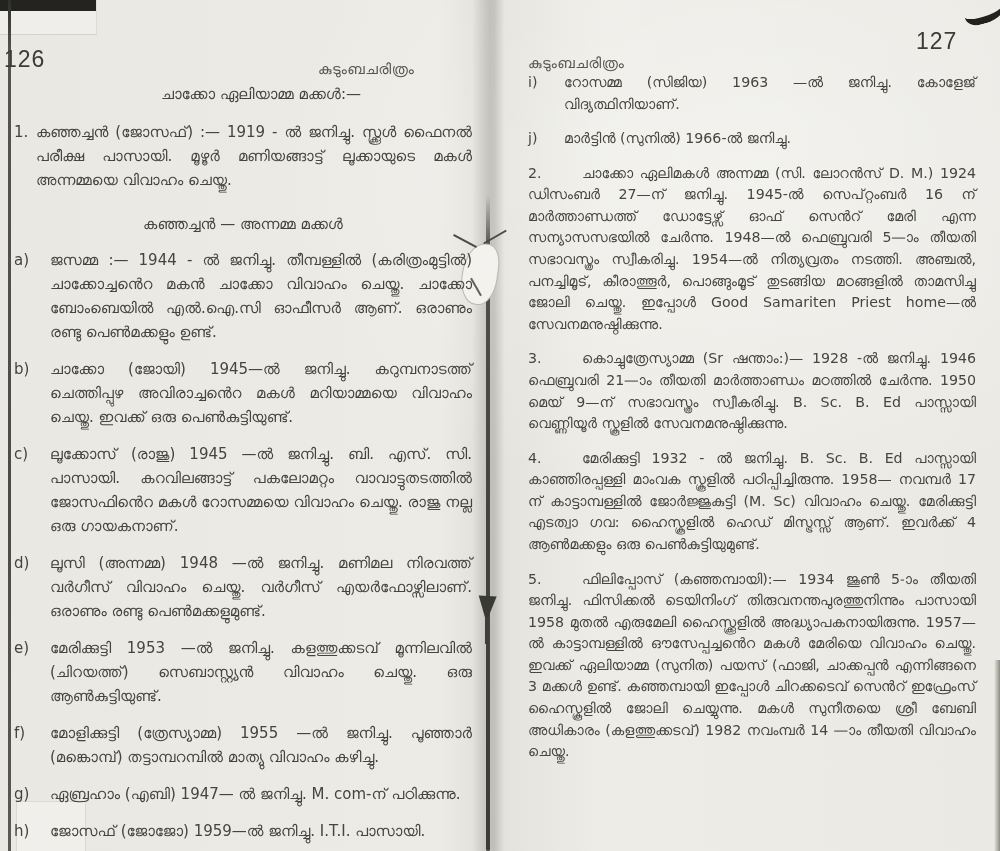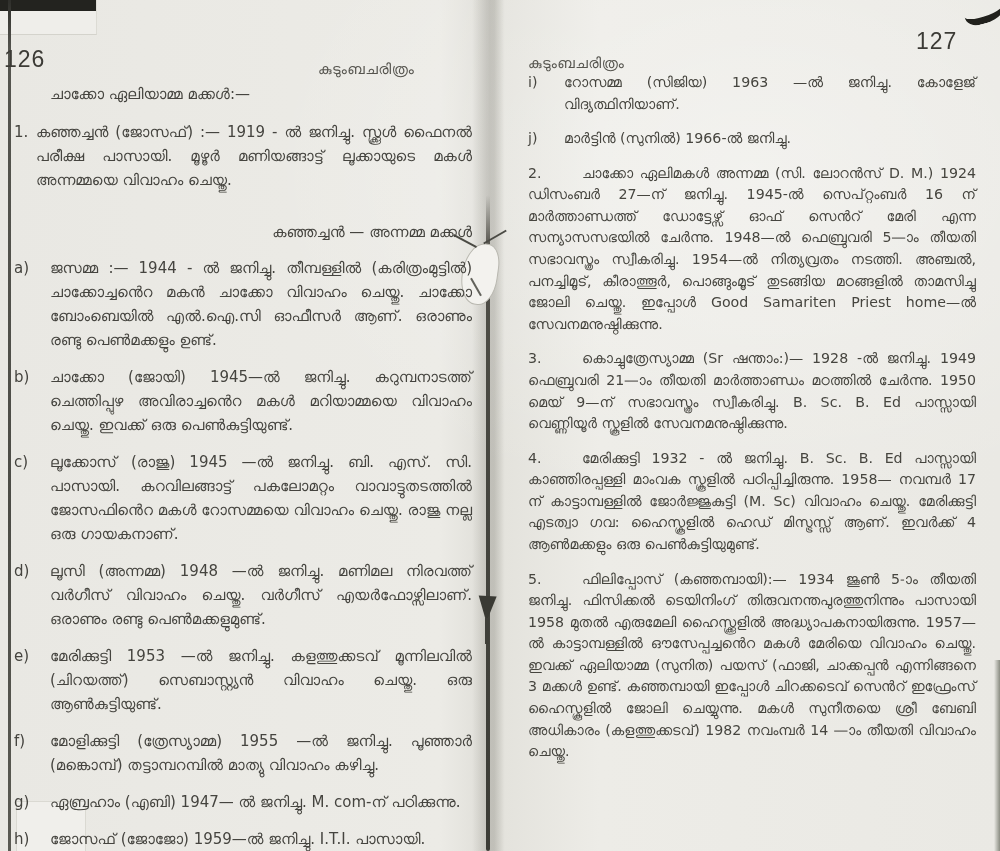--- a/index.html
+++ b/index.html
@@ -40,22 +40,22 @@
   .gutter-arrow-tail{position:absolute;left:485px;top:618px;width:4px;height:26px;background:#3f3f39;}
   .bottomleft-patch{position:absolute;left:16px;top:801px;width:68px;height:50px;
     background:#f2f1ed;border:1px solid #d8d7d0;opacity:.85;}
   .right-edge-shade{position:absolute;left:994px;top:660px;width:6px;height:191px;
     background:linear-gradient(90deg,rgba(60,65,50,0),rgba(60,65,50,.55));}
   
   .pgnum{position:absolute;font-family:Liberation Sans, sans-serif;font-size:23px;color:#3c3b36;letter-spacing:1px;}
   .runhead{position:absolute;font-size:14.5px;color:#55544e;letter-spacing:.5px;margin-top:17px;}
   .body-col{position:absolute;font-size:15px;line-height:1.6;text-align:justify;color:#45443f;}
   .body-col.right{font-size:14.2px;line-height:1.52;color:#46453f;}
-  .heading{margin:0 0 14px 36px;text-align:left;}
-  .subheading{margin:28px 0 12px 0;text-align:right;}
+  .heading{margin:0 0 14px 36px;text-align:center;}
+  .subheading{margin:20px 0 12px 0;text-align:center;}
   .item{display:flex;margin-bottom:13px;}
   .item .marker{flex:0 0 36px;}
   .item .txt{flex:1;}
   .numpara{margin-bottom:13px;}
   .numpara .marker{display:inline-block;min-width:28px;margin-right:26px;}
 </style>
 </head>
 <body>
 
 <div id="scan">
@@ -132,21 +132,21 @@
     </div>
     <div class="item">
       <span class="marker">j)</span>
       <span class="txt">മാർട്ടിൻ (സുനിൽ) 1966-ൽ ജനിച്ചു.</span>
     </div>
 
     <div class="numpara">
       <span class="marker">2.</span><span>ചാക്കോ ഏലിമകൾ അന്നമ്മ (സി. ലോറൻസ് D. M.) 1924 ഡിസംബർ 27—ന് ജനിച്ചു. 1945-ൽ സെപ്റ്റംബർ 16 ന് മാർത്താണ്ഡത്ത് ഡോട്ടേഴ്സ് ഓഫ് സെൻറ് മേരി എന്ന സന്യാസസഭയിൽ ചേർന്നു. 1948—ൽ ഫെബ്രുവരി 5—ാം തീയതി സഭാവസ്ത്രം സ്വീകരിച്ചു. 1954—ൽ നിത്യവ്രതം നടത്തി. അഞ്ചൽ, പനച്ചിമൂട്, കീരാത്തൂർ, പൊങ്ങുംമൂട് തുടങ്ങിയ മഠങ്ങളിൽ താമസിച്ചു ജോലി ചെയ്തു. ഇപ്പോൾ Good Samariten Priest home—ൽ സേവനമനുഷ്ഠിക്കുന്നു.</span>
     </div>
     <div class="numpara">
-      <span class="marker">3.</span><span>കൊച്ചുത്രേസ്യാമ്മ (Sr ഷന്താം:)— 1928 -ൽ ജനിച്ചു. 1949 ഫെബ്രുവരി 21—ാം തീയതി മാർത്താണ്ഡം മഠത്തിൽ ചേർന്നു. 1950 മെയ് 9—ന് സഭാവസ്ത്രം സ്വീകരിച്ചു. B. Sc. B. Ed പാസ്സായി വെണ്ണിയൂർ സ്കൂളിൽ സേവനമനുഷ്ഠിക്കുന്നു.</span>
+      <span class="marker">3.</span><span>കൊച്ചുത്രേസ്യാമ്മ (Sr ഷന്താം:)— 1928 -ൽ ജനിച്ചു. 1946 ഫെബ്രുവരി 21—ാം തീയതി മാർത്താണ്ഡം മഠത്തിൽ ചേർന്നു. 1950 മെയ് 9—ന് സഭാവസ്ത്രം സ്വീകരിച്ചു. B. Sc. B. Ed പാസ്സായി വെണ്ണിയൂർ സ്കൂളിൽ സേവനമനുഷ്ഠിക്കുന്നു.</span>
     </div>
     <div class="numpara">
       <span class="marker">4.</span><span>മേരിക്കുട്ടി 1932 - ൽ ജനിച്ചു. B. Sc. B. Ed പാസ്സായി കാഞ്ഞിരപ്പള്ളി മാംവക സ്കൂളിൽ പഠിപ്പിച്ചിരുന്നു. 1958— നവമ്പർ 17 ന് കാട്ടാമ്പള്ളിൽ ജോർജ്ജുകുട്ടി (M. Sc) വിവാഹം ചെയ്തു. മേരിക്കുട്ടി എടത്വാ ഗവ: ഹൈസ്കൂളിൽ ഹെഡ് മിസ്ട്രസ്സ് ആണ്. ഇവർക്ക് 4 ആൺമക്കളും ഒരു പെൺകുട്ടിയുമുണ്ട്.</span>
     </div>
     <div class="numpara">
       <span class="marker">5.</span><span>ഫിലിപ്പോസ് (കഞ്ഞമ്പായി):— 1934 ജൂൺ 5-ാം തീയതി ജനിച്ചു. ഫിസിക്കൽ ടെയിനിംഗ് തിരുവനന്തപുരത്തുനിന്നും പാസായി 1958 മുതൽ എരുമേലി ഹൈസ്ക്കൂളിൽ അദ്ധ്യാപകനായിരുന്നു. 1957—ൽ കാട്ടാമ്പള്ളിൽ ഔസേപ്പച്ചൻെറ മകൾ മേരിയെ വിവാഹം ചെയ്തു. ഇവക്ക് ഏലിയാമ്മ (സുനിത) പയസ് (ഫാജി, ചാക്കപ്പൻ എന്നിങ്ങനെ 3 മക്കൾ ഉണ്ട്. കഞ്ഞമ്പായി ഇപ്പോൾ ചിറക്കടെവ് സെൻറ് ഇഫ്രേംസ് ഹൈസ്കൂളിൽ ജോലി ചെയ്യുന്നു. മകൾ സുനീതയെ ശ്രീ ബേബി അധികാരം (കളത്തുക്കടവ്) 1982 നവംമ്പർ 14 —ാം തീയതി വിവാഹം ചെയ്തു.</span>
     </div>
   </div>
 
 </div>

